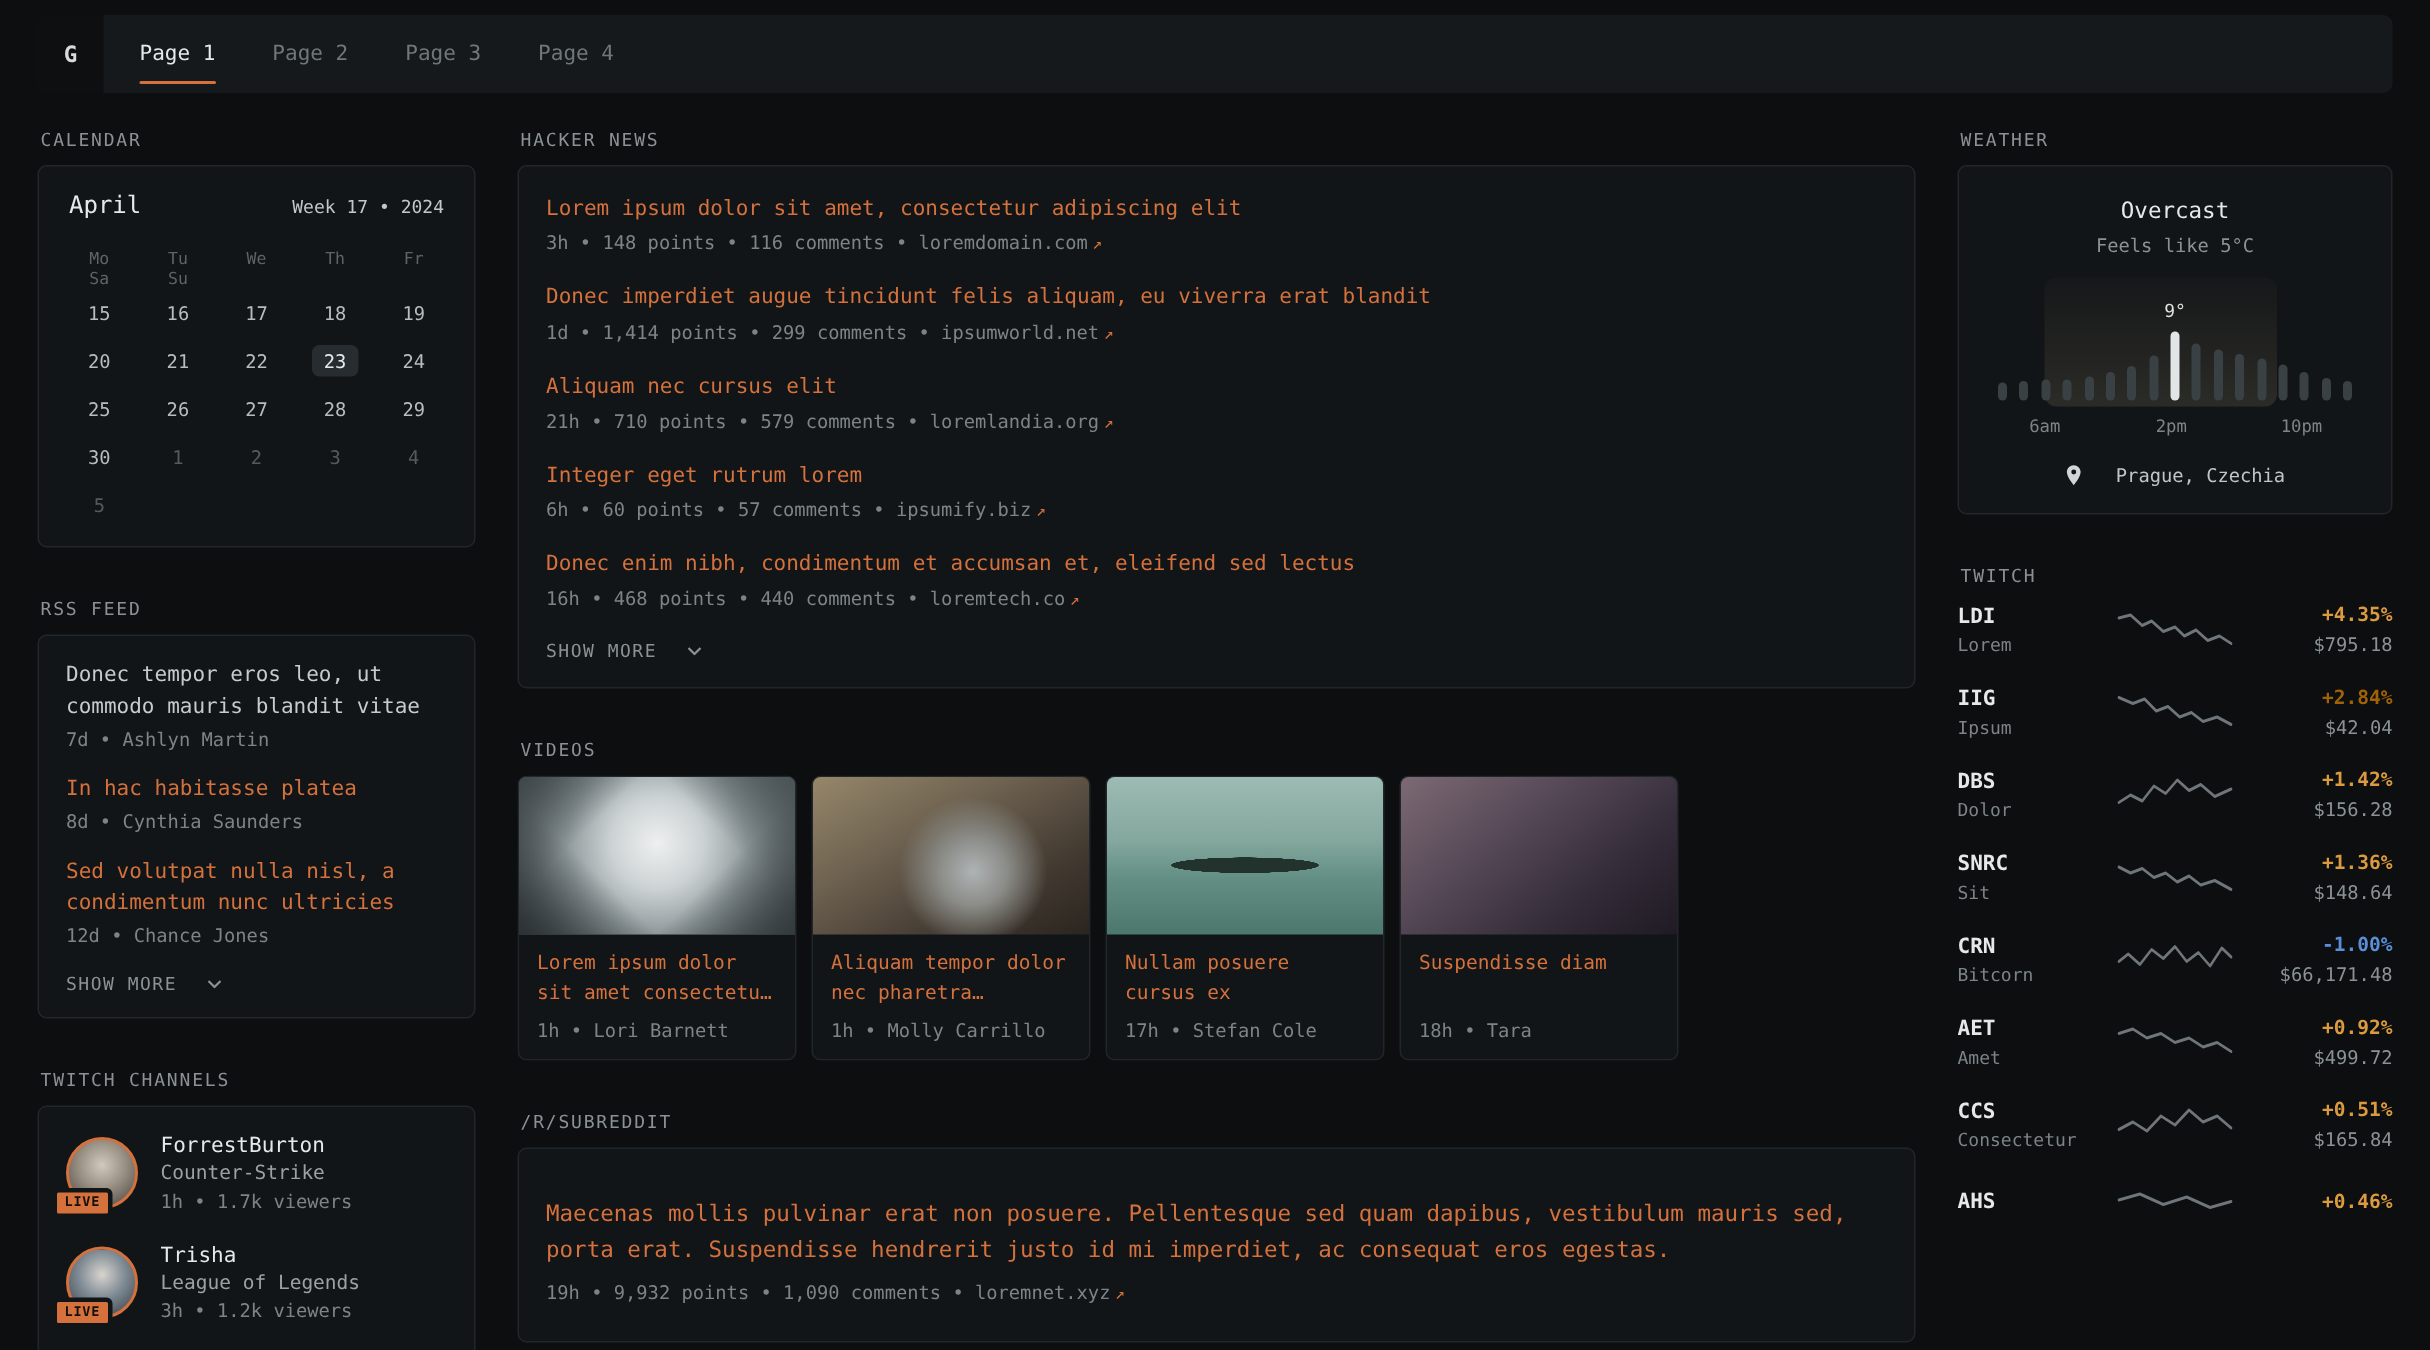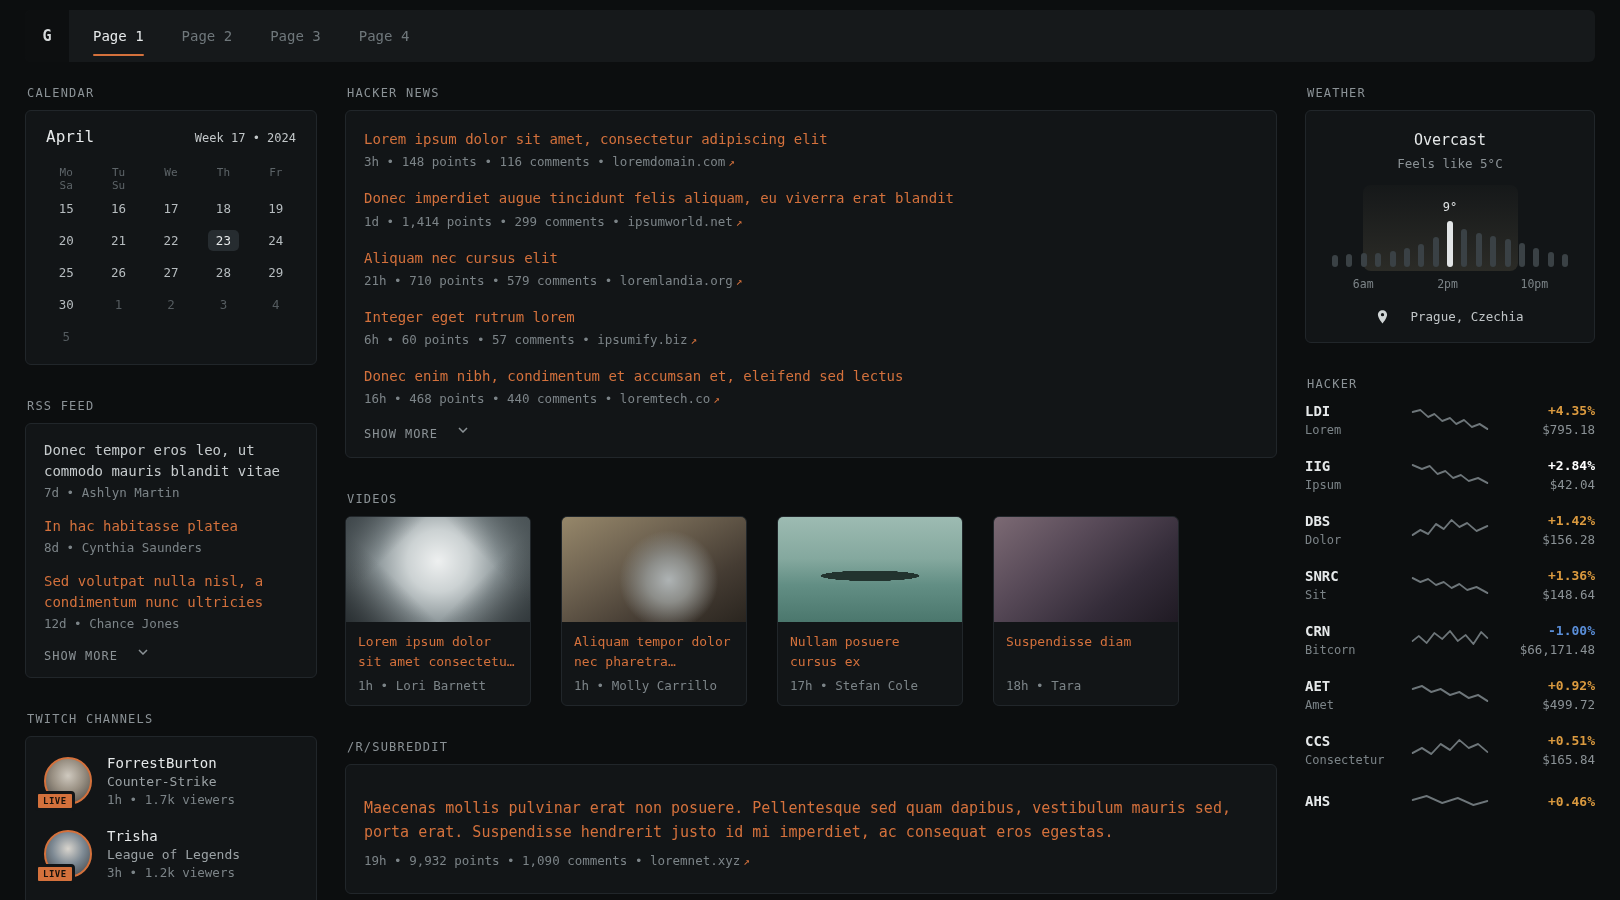--- a/index.html
+++ b/index.html
@@ -72,21 +72,21 @@
   .cal-cell.muted{color:#545b5f;}
   .cal-cell.current span{background:#262c30;border-radius:5px;padding:3px 8px;color:var(--bright);}
 
   
   .rss-card{padding:16px 18px 14px;}
   .rss-item{margin-bottom:16px;}
   .rss-title{display:block;font-size:14px;line-height:1.5;}
   .rss-meta{font-size:12.5px;color:var(--dim);margin-top:3px;}
 
   .show-more{
-    display:inline-flex;align-items:flex-start;gap:20px;font-size:12px;
+    display:inline-flex;align-items:center;gap:20px;font-size:12px;
     letter-spacing:1px;color:#8b9296;cursor:pointer;margin-top:2px;background:none;border:none;
     font-family:inherit;
   }
   .chev{display:inline-block;}
 
   
   .tw-card{padding:18px 18px 12px;min-height:240px;}
   .tw-row{display:flex;align-items:center;gap:15px;margin-bottom:21px;}
   .tw-avatar-wrap{position:relative;width:48px;height:48px;flex:0 0 48px;}
   .tw-avatar{width:48px;height:48px;border-radius:50%;border:2px solid var(--accent);}
@@ -108,21 +108,21 @@
   .hn-item{margin-bottom:19px;}
   .hn-title{display:block;font-size:14px;color:var(--accent);line-height:1.45;}
   .hn-meta{font-size:12.5px;color:var(--dim);margin-top:5px;}
   .ext{color:var(--accent);font-size:11px;margin-left:3px;}
 
   .reddit-card{padding:32px 18px 16px;min-height:130px;}
   .reddit-title{display:block;font-size:15px;color:var(--accent);line-height:1.55;}
   .reddit-meta{font-size:12.5px;color:var(--dim);margin-top:9px;}
 
   
-  .video-row{display:flex;gap:30px;overflow:hidden;}
+  .video-row{display:flex;gap:10px;overflow:hidden;}
   .video-card{flex:0 0 186px;background:var(--card);border:1px solid var(--border);
     border-radius:6px;overflow:hidden;display:block;}
   .thumb{height:105px;}
   .thumb-1{background:
     linear-gradient(135deg,#3f474b 0%,rgba(63,71,75,0) 28%),
     linear-gradient(225deg,#4a5356 0%,rgba(74,83,86,0) 30%),
     linear-gradient(45deg,#2b3134 0%,rgba(43,49,52,0) 32%),
     linear-gradient(315deg,#333a3d 0%,rgba(51,58,61,0) 32%),
     radial-gradient(circle at 50% 42%,#eef0f0 0%,#ccd2d3 28%,#8e989b 55%,#4a5254 100%);}
   .thumb-2{background:
@@ -440,21 +440,21 @@
         <span class="wt-2">10pm</span>
       </div>
       <div class="w-loc">
         <svg width="11" height="14" viewBox="0 0 12 15">
             <path d="M6 0C3.24 0 1 2.24 1 5c0 3.75 5 9.5 5 9.5S11 8.75 11 5c0-2.76-2.24-5-5-5zm0 6.8A1.8 1.8 0 1 1 6 3.2a1.8 1.8 0 0 1 0 3.6z" fill="#d0d5d6"></path>
           </svg>
         <span>Prague, Czechia</span>
       </div>
     </div>
 
-    <h2 class="section-title">HACKER</h2>
+    <h2 class="section-title">TWITCH</h2>
     <div class="stocks-list">
       <a class="stock-row">
         <div class="stock-left">
           <div class="stock-symbol">LDI</div>
           <div class="stock-name">Lorem</div>
         </div>
         <div class="stock-spark"><svg viewBox="0 0 100 30" preserveAspectRatio="none">
               <polyline points="2,7 12,5 22,12 30,9 40,16 50,13 58,19 68,15 78,22 88,19 98,24"></polyline>
             </svg></div>
         <div class="stock-right">
@@ -464,21 +464,21 @@
       </a>
       <a class="stock-row">
         <div class="stock-left">
           <div class="stock-symbol">IIG</div>
           <div class="stock-name">Ipsum</div>
         </div>
         <div class="stock-spark"><svg viewBox="0 0 100 30" preserveAspectRatio="none">
               <polyline points="2,5 14,9 24,6 34,14 44,11 54,18 64,15 74,21 86,18 98,23"></polyline>
             </svg></div>
         <div class="stock-right">
-          <div class="stock-change" style="color: #ffffff;">+2.84%</div>
+          <div class="stock-change" style="color: #a16207;">+2.84%</div>
           <div class="stock-price">$42.04</div>
         </div>
       </a>
       <a class="stock-row">
         <div class="stock-left">
           <div class="stock-symbol">DBS</div>
           <div class="stock-name">Dolor</div>
         </div>
         <div class="stock-spark"><svg viewBox="0 0 100 30" preserveAspectRatio="none">
               <polyline points="2,20 12,15 22,19 32,9 42,14 52,5 62,12 72,8 84,16 98,11"></polyline>

